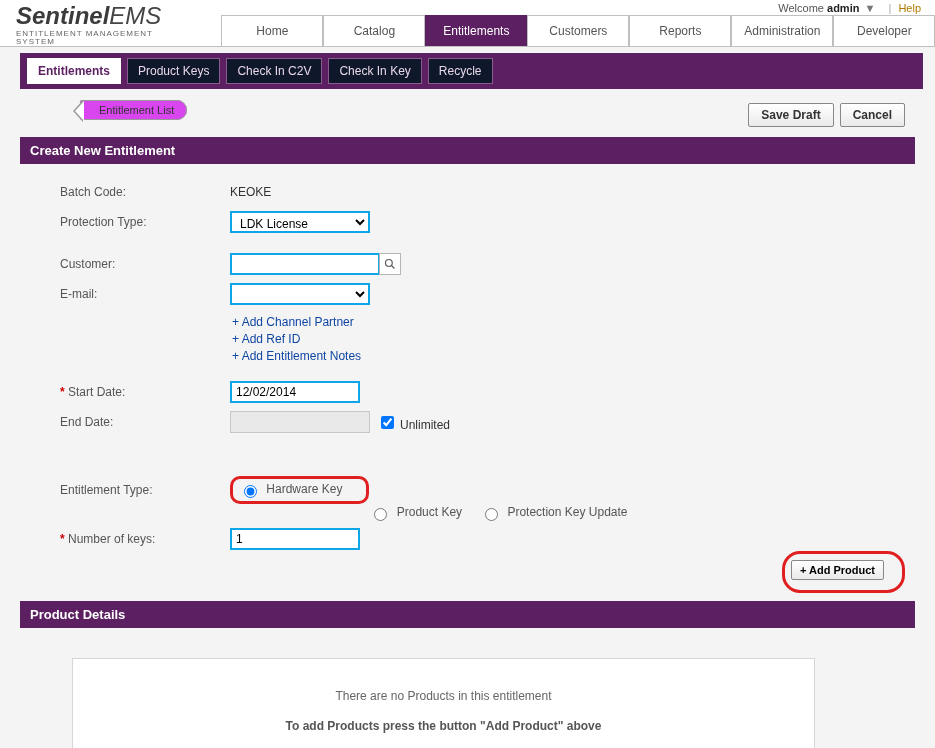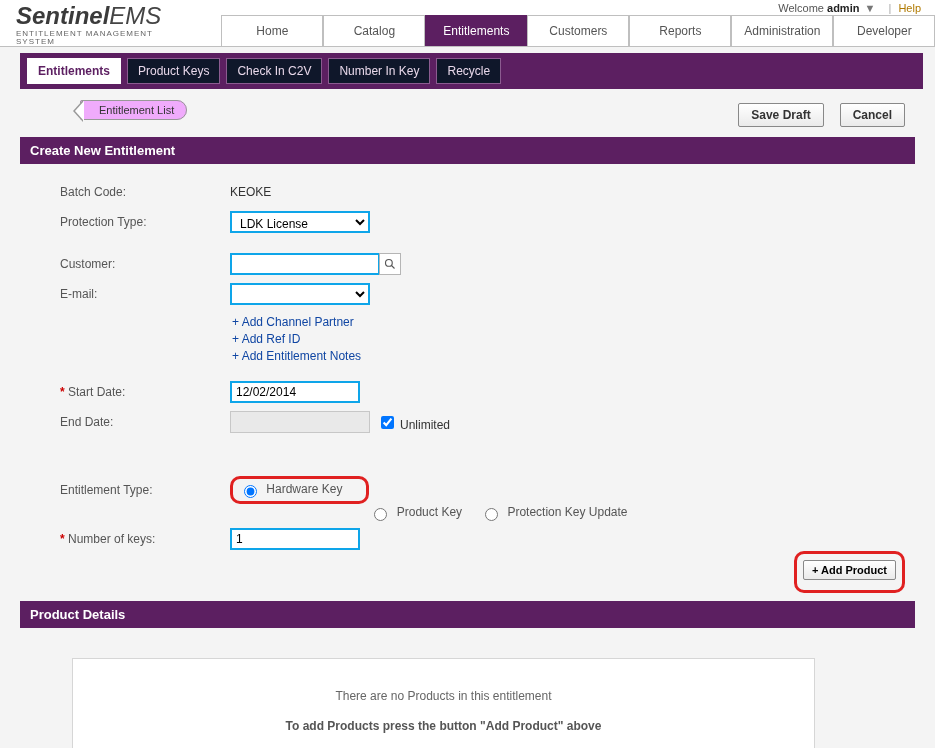--- a/index.html
+++ b/index.html
@@ -18,43 +18,43 @@
   .main-tabs { display:flex; gap:0; margin-left:20px; align-items:flex-end;}
   .main-tab { border:1px solid #bfbfbf; border-bottom:none; padding:8px 0; width:102px; text-align:center; color:#555; background:#fff; cursor:pointer; position:relative;}
   .main-tab.active { background:#5c1f61; color:#fff; border-color:#5c1f61;}
   hr.hdrule { border:none; border-top:1px solid #bfbfbf; margin:0;}
   .subbar-wrap { padding:6px 12px 4px 20px; background:#f4f4f4;}
   .subbar { background:#5c1f61; display:flex; gap:6px; padding:4px 6px 4px 6px; align-items:center; border:1px solid #5c1f61;}
   .sub-tab { background:#0f172a; color:#e8d8ea; border:1px solid #8b5b90; padding:5px 10px; cursor:pointer; font-size:12px;}
   .sub-tab.active { background:#fff; color:#5c1f61; border:1px solid #fff; font-weight:bold;}
   .content { padding:0 20px 10px 20px;}
   .toolbar { display:flex; justify-content:space-between; padding:10px 10px 10px 60px;}
-  .breadcrumb-btn { border:1px solid #999; background:#f0abfc; padding:3px 12px 3px 18px; font-size:11px; border-radius:2px 10px 10px 2px / 2px 10px 10px 2px; position:relative;}
+  .breadcrumb-btn { border:1px solid #999; background:#d946ef; padding:3px 12px 3px 18px; font-size:11px; border-radius:2px 10px 10px 2px / 2px 10px 10px 2px; position:relative;}
   .breadcrumb-btn::before { content:""; position:absolute; left:-8px; top:-1px; width:0; height:0; border-top:11px solid transparent; border-bottom:11px solid transparent; border-right:10px solid #999;}
   .breadcrumb-btn::after { content:""; position:absolute; left:-6px; top:0px; width:0; height:0; border-top:10px solid transparent; border-bottom:10px solid transparent; border-right:9px solid #fff;}
   .btn { border:1px solid #888; background:linear-gradient(#fff,#eaeaea); padding:4px 12px; font-size:12px; cursor:pointer; border-radius:2px; font-weight:bold; color:#333;}
-  .btn-group { display:flex; gap:16px;padding-left:39px;}
+  .btn-group { display:flex; gap:6px;padding-left:39px;}
   .panel-hd { background:#5c1f61; color:#fff; padding:6px 10px; font-weight:bold; font-size:13px; display:flex; justify-content:space-between; align-items:center;}
   .panel-bd { background:#f4f4f4; padding:10px 10px 20px 40px;}
   .form-row { display:flex; align-items:center; margin:6px 0; min-height:24px;}
   .form-label { width:170px; color:#555; font-size:12px;}
   .form-value { color:#333;}
   .req::before { content:"* "; color:#c00; font-weight:bold;}
   input.txt, select.sel { border:2px solid #0ea5e9; padding:3px 4px; font-size:12px; height:22px; background:#fff;}
   input.txt { width:130px;}
   select.sel { width:140px;}
   input.txt.search { width:150px;}
   .search-ico { display:inline-flex; width:22px; height:22px; border:1px solid #b5b5b5; align-items:center; justify-content:center; margin-left:-1px; background:#fff; cursor:pointer;}
   .link { color:#1046a3; cursor:pointer; font-size:12px; margin:3px 2px; display:block;}
   .readonly-box { border:1px solid #c7c7c7; background:#e9e9e9; width:140px; height:22px; display:inline-block;}
   .radio-row label { margin-right:18px; color:#555; cursor:pointer;margin-top:47px;}
   .radio-row input { margin-right:6px; vertical-align:middle;}
   .highlight-red { border:3px solid #e02020; border-radius:10px; padding:3px 6px;}
   .add-product-wrap { position:relative; text-align:right; margin-top:10px;}
-  .add-product-hl { position:absolute; right:0; top:-10px; padding:6px 6px 10px 6px; border:3px solid #e02020; border-radius:10px;}
+  .add-product-hl { position:absolute; right:0; top:-10px; padding:6px 18px 10px 6px; border:3px solid #e02020; border-radius:18px;}
   .btn-add { border:1px solid #888; background:linear-gradient(#fff,#eaeaea); padding:3px 8px; font-size:11px; font-weight:bold; cursor:pointer; border-radius:2px;}
   .sect-hd { background:#5c1f61; color:#fff; padding:6px 10px; font-weight:bold; font-size:13px; margin-top:20px;}
   .empty-box { margin:30px 100px 30px 52px; border:1px solid #d6d6d6; background:#fff; padding:30px 20px; text-align:center; color:#666;}
   .empty-box .l1 { font-size:12px; margin-bottom:16px;}
   .empty-box .l2 { font-size:12px; font-weight:bold; color:#555;}
   .mag-svg { width:12px; height:12px; }
 </style>
 </head>
 <body>
 <div class="app">
@@ -83,21 +83,21 @@
     <a class="help" href="#">Help</a>
   </div>
 </div>
 <hr class="hdrule">
 
 <div class="subbar-wrap">
   <div class="subbar">
     <div class="sub-tab active">Entitlements</div>
     <div class="sub-tab">Product Keys</div>
     <div class="sub-tab">Check In C2V</div>
-    <div class="sub-tab">Number In Key</div>
+    <div class="sub-tab">Check In Key</div>
     <div class="sub-tab">Recycle</div>
   </div>
 </div>
 
 <div class="content">
 
   <div class="toolbar">
     <div>
       <span class="breadcrumb-btn">Entitlement List</span>
     </div>

